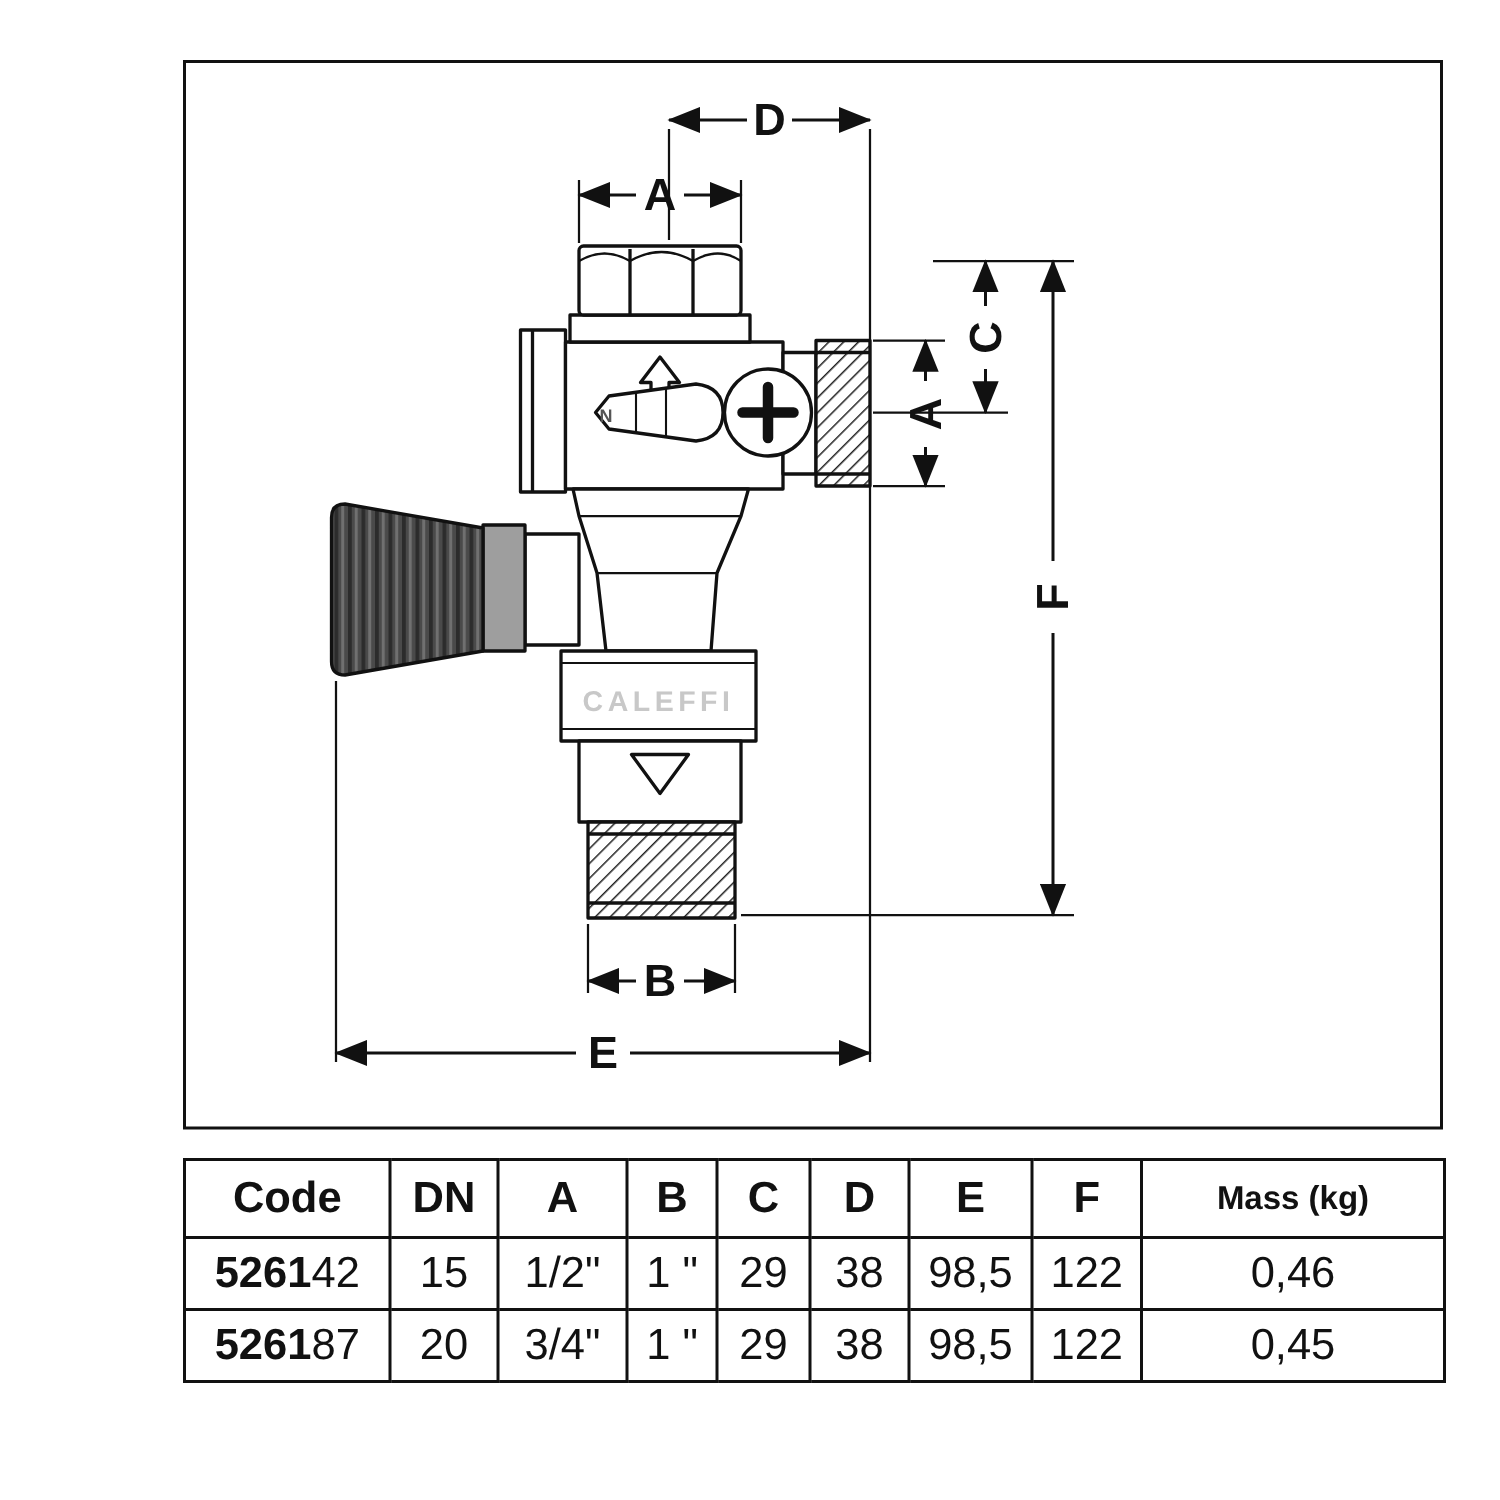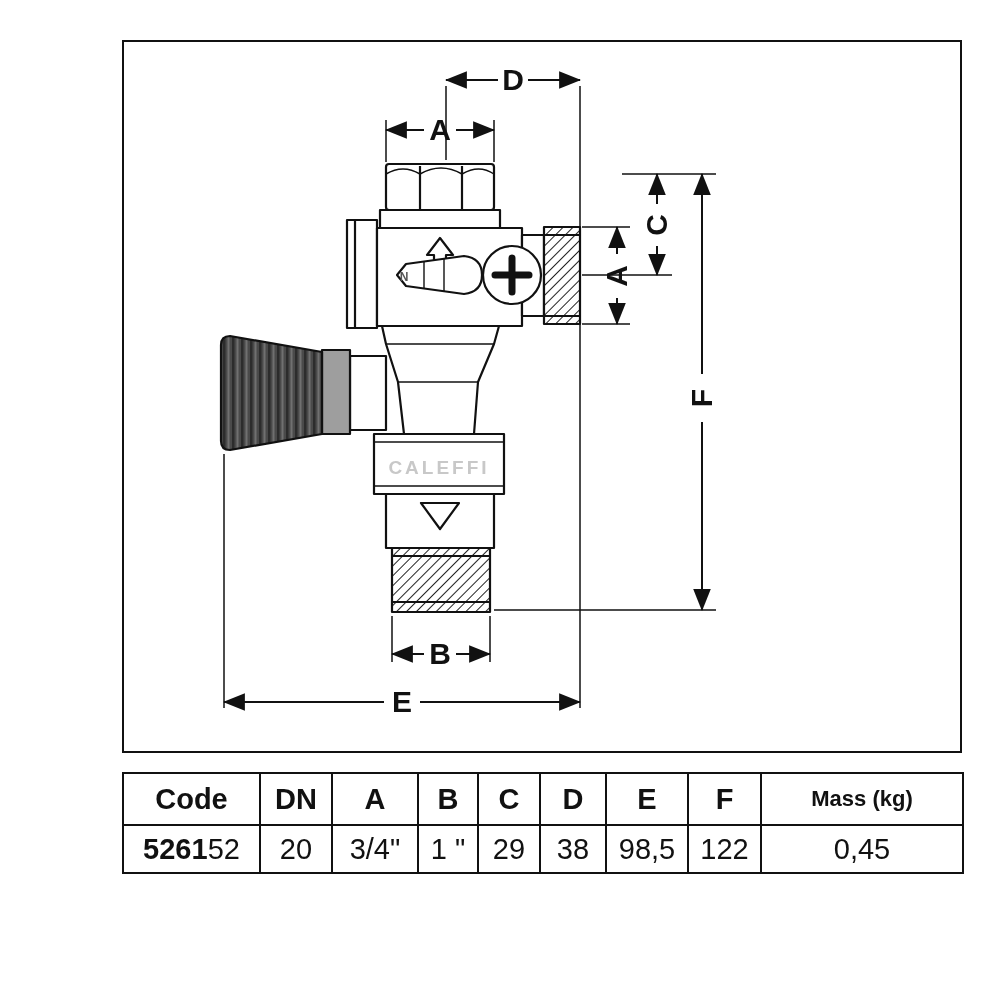--- a/index.html
+++ b/index.html
@@ -189,21 +189,32 @@
         <th>B</th>
         <th>C</th>
         <th>D</th>
         <th>E</th>
         <th>F</th>
         <th class="small">Mass (kg)</th>
       </tr>
     </thead>
     <tbody>
       <tr>
-        <td class="codecell"><b>5261</b><span>52</span></td>
+        <td class="codecell"><b>5261</b><span>42</span></td>
+        <td>15</td>
+        <td>1/2"</td>
+        <td>1 "</td>
+        <td>29</td>
+        <td>38</td>
+        <td>98,5</td>
+        <td>122</td>
+        <td>0,46</td>
+      </tr>
+      <tr>
+        <td class="codecell"><b>5261</b><span>87</span></td>
         <td>20</td>
         <td>3/4"</td>
         <td>1 "</td>
         <td>29</td>
         <td>38</td>
         <td>98,5</td>
         <td>122</td>
         <td>0,45</td>
       </tr>
     </tbody>

